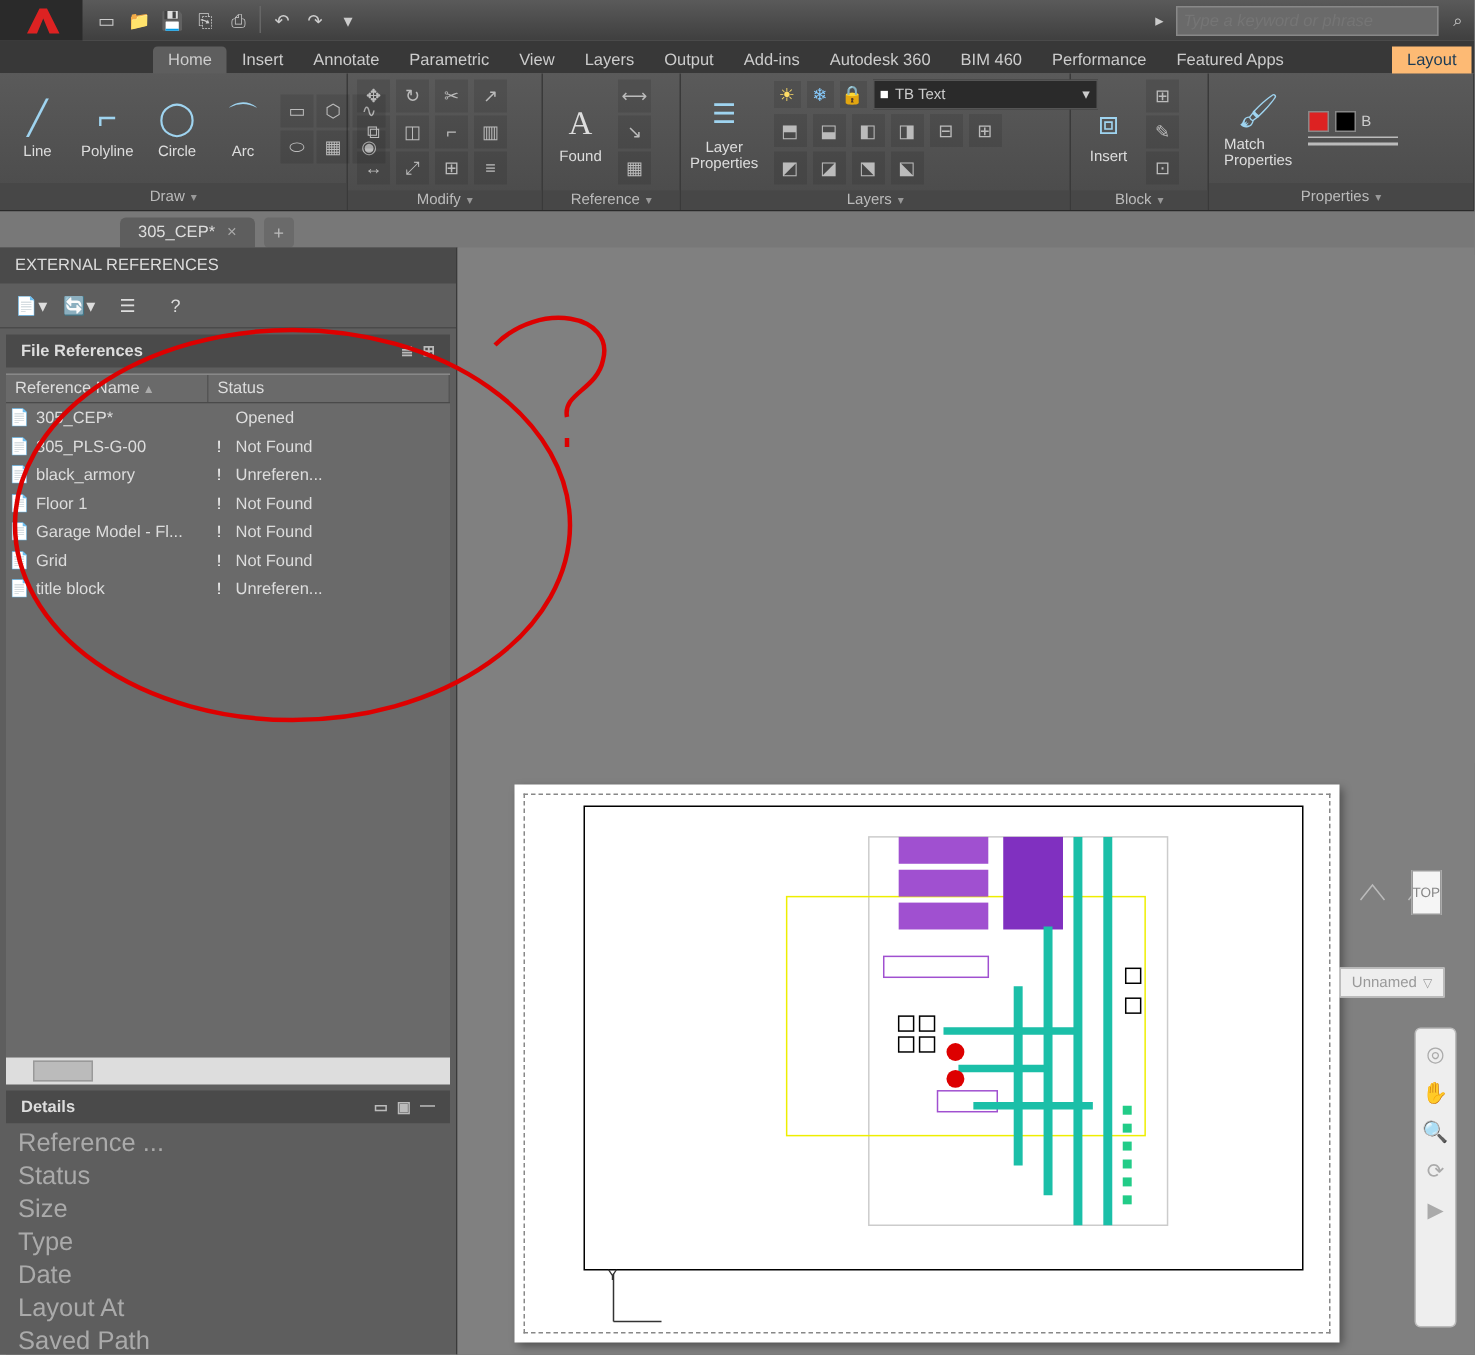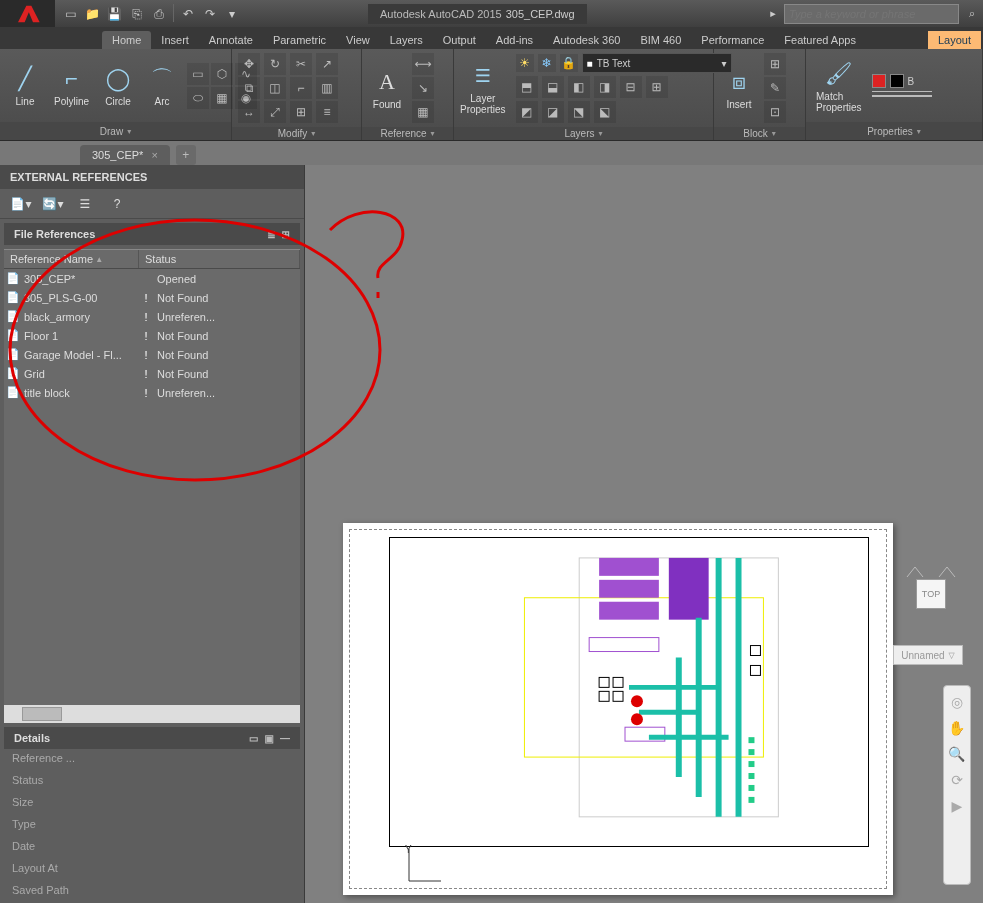--- a/index.html
+++ b/index.html
@@ -43,50 +43,50 @@
 .doctabs { height:24px; background:#787878; display:flex; align-items:flex-end; padding-left:80px; }
 .doctab { background:#5e5e5e; color:#ddd; font-size:11px; padding:4px 12px; border-radius:4px 4px 0 0; display:flex; align-items:center; gap:8px; }
 .doctab .close { color:#aaa; cursor:pointer; }
 .addtab { width:20px; height:20px; background:#6a6a6a; border-radius:3px; color:#bbb; display:flex; align-items:center; justify-content:center; margin-left:6px; font-size:12px; cursor:pointer; }
 
 
 .main { display:flex; height:738px; }
 
 
 .palette { width:305px; background:#5e5e5e; display:flex; flex-direction:column; border-right:1px solid #3a3a3a; }
-.pal-title { height:24px; background:#4a4a4a; color:#ddd; font-size:11px; font-weight:bold; display:flex; align-items:center; padding:0 10px; }
+.pal-title { height:24px; background:#4a4a4a; color:#ddd; font-size:11px; font-weight:normal; display:flex; align-items:center; padding:0 10px; }
 .pal-toolbar { height:30px; display:flex; align-items:center; gap:10px; padding:0 10px; border-bottom:1px solid #4a4a4a; }
 .pal-toolbar .tbtn { width:22px; height:20px; display:flex; align-items:center; justify-content:center; color:#ddd; font-size:12px; cursor:pointer; }
 .fileref-hdr { height:22px; background:#4a4a4a; color:#ddd; font-size:11px; font-weight:bold; display:flex; align-items:center; padding:0 10px; justify-content:space-between; margin:4px; }
 .fileref-hdr .hdricons { display:flex; gap:6px; font-size:10px; color:#bbb; }
 .table-hdr { display:flex; background:#6a6a6a; height:20px; border-top:1px solid #888; border-bottom:1px solid #4a4a4a; margin:0 4px; }
 .table-hdr .col { font-size:11px; color:#ddd; padding:2px 6px; border-right:1px solid #555; display:flex; align-items:center; gap:2px; }
 .col-name { width:135px; }
 .col-status { flex:1; }
 .ref-list { margin:0 4px; background:#6a6a6a; }
 .ref-row { display:flex; height:19px; font-size:11px; color:#ddd; align-items:center; }
 .ref-row .ico { width:18px; display:flex; justify-content:center; font-size:11px; }
 .ref-row .name { width:117px; white-space:nowrap; overflow:hidden; text-overflow:ellipsis; padding-left:2px; }
 .ref-row .warn { width:14px; text-align:center; color:#fff; }
 .ref-row .status { flex:1; padding-left:4px; white-space:nowrap; overflow:hidden; text-overflow:ellipsis; }
 .ref-spacer { flex:1; background:#6a6a6a; margin:0 4px; }
 .hscroll { height:18px; background:#ddd; margin:0 4px 4px; display:flex; align-items:center; }
 .hscroll .thumb { width:40px; height:14px; background:#bbb; margin-left:18px; border:1px solid #999; }
 .details-hdr { height:22px; background:#4a4a4a; color:#ddd; font-size:11px; font-weight:bold; display:flex; align-items:center; padding:0 10px; margin:0 4px; justify-content:space-between; }
 .details-hdr .icons { display:flex; gap:6px; color:#bbb; font-size:10px; }
 .details-rows { background:#5e5e5e; margin:0 4px; }
-.drow { height:22px; font-size:11px; color:#aaa; padding:3px 8px; }
+.drow { height:22px; font-size:17px; color:#aaa; padding:3px 8px; }
 
 
 .canvas-area { flex:1; background:#808080; position:relative; }
 .paper { position:absolute; left:38px; top:358px; width:550px; height:372px; background:#fff; box-shadow:2px 2px 6px rgba(0,0,0,0.4); }
 .paper-border { position:absolute; inset:6px; border:1px dashed #888; }
 .viewport { position:absolute; left:46px; top:14px; width:480px; height:310px; border:1px solid #000; }
 .drawing { position:absolute; inset:0; }
-.navcube { position:absolute; right:22px; top:400px; width:60px; height:60px; display:flex; flex-direction:column; align-items:center; }
+.navcube { position:absolute; right:22px; top:400px; width:60px; height:60px; display:flex; flex-direction:row; align-items:center; }
 .cube { width:30px; height:30px; background:#f5f5f5; border:1px solid #999; display:flex; align-items:center; justify-content:center; font-size:9px; color:#888; }
 .navbtn { position:absolute; right:20px; top:480px; width:70px; height:20px; background:#eee; border:1px solid #bbb; font-size:10px; color:#999; display:flex; align-items:center; justify-content:center; gap:4px; }
 .navbar { position:absolute; right:12px; top:520px; width:28px; height:200px; background:#eee; border:1px solid #bbb; border-radius:4px; display:flex; flex-direction:column; align-items:center; gap:10px; padding:8px 0; }
 .navbar .nicon { color:#aaa; font-size:14px; }
 .ucs { position:absolute; left:62px; bottom:10px; }
 
 
 .annotation { position:absolute; pointer-events:none; }
 
 </style>
@@ -102,24 +102,20 @@
   <div class="qat">
     <div class="qbtn">▭</div>
     <div class="qbtn">📁</div>
     <div class="qbtn">💾</div>
     <div class="qbtn">⎘</div>
     <div class="qbtn">⎙</div>
     <div class="sep"></div>
     <div class="qbtn">↶</div>
     <div class="qbtn">↷</div>
     <div class="qbtn">▾</div>
-  </div>
-  <div class="titletext">
-    <span>Autodesk AutoCAD 2015</span>
-    <span class="fname">305_CEP.dwg</span>
   </div>
   <div class="right">
     <div class="rightbtn">▸</div>
     <input class="searchbox" placeholder="Type a keyword or phrase" style="">
     <div class="rightbtn">⌕</div>
   </div>
 </div>
 
 <div class="ribbontabs">
   <div class="ribbontab active">Home</div>

